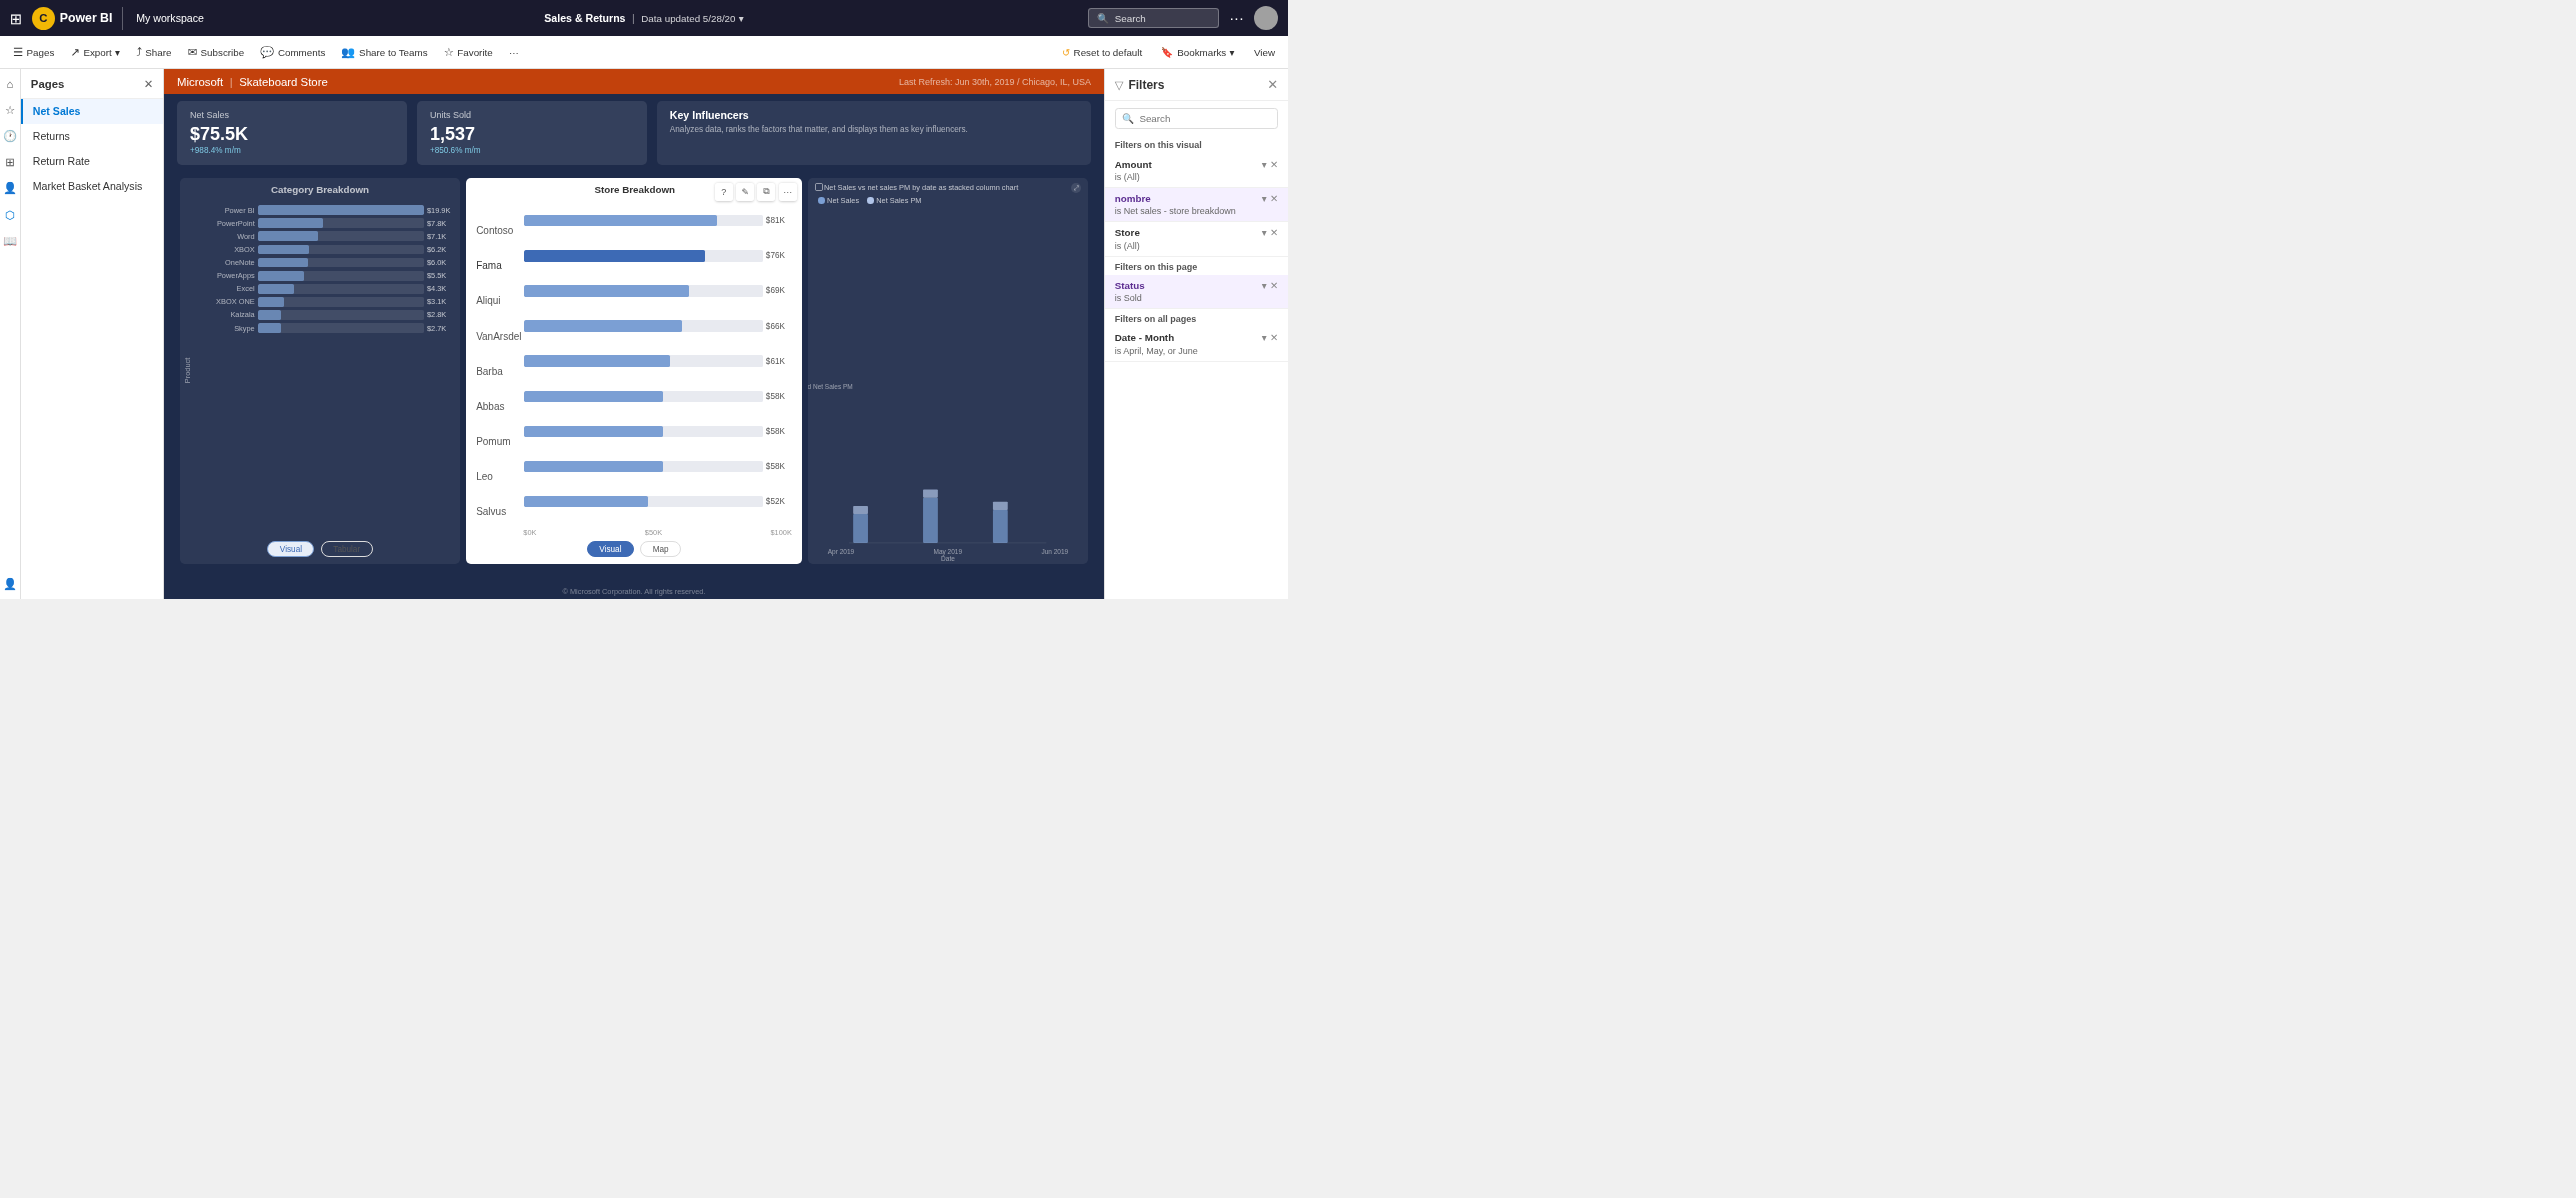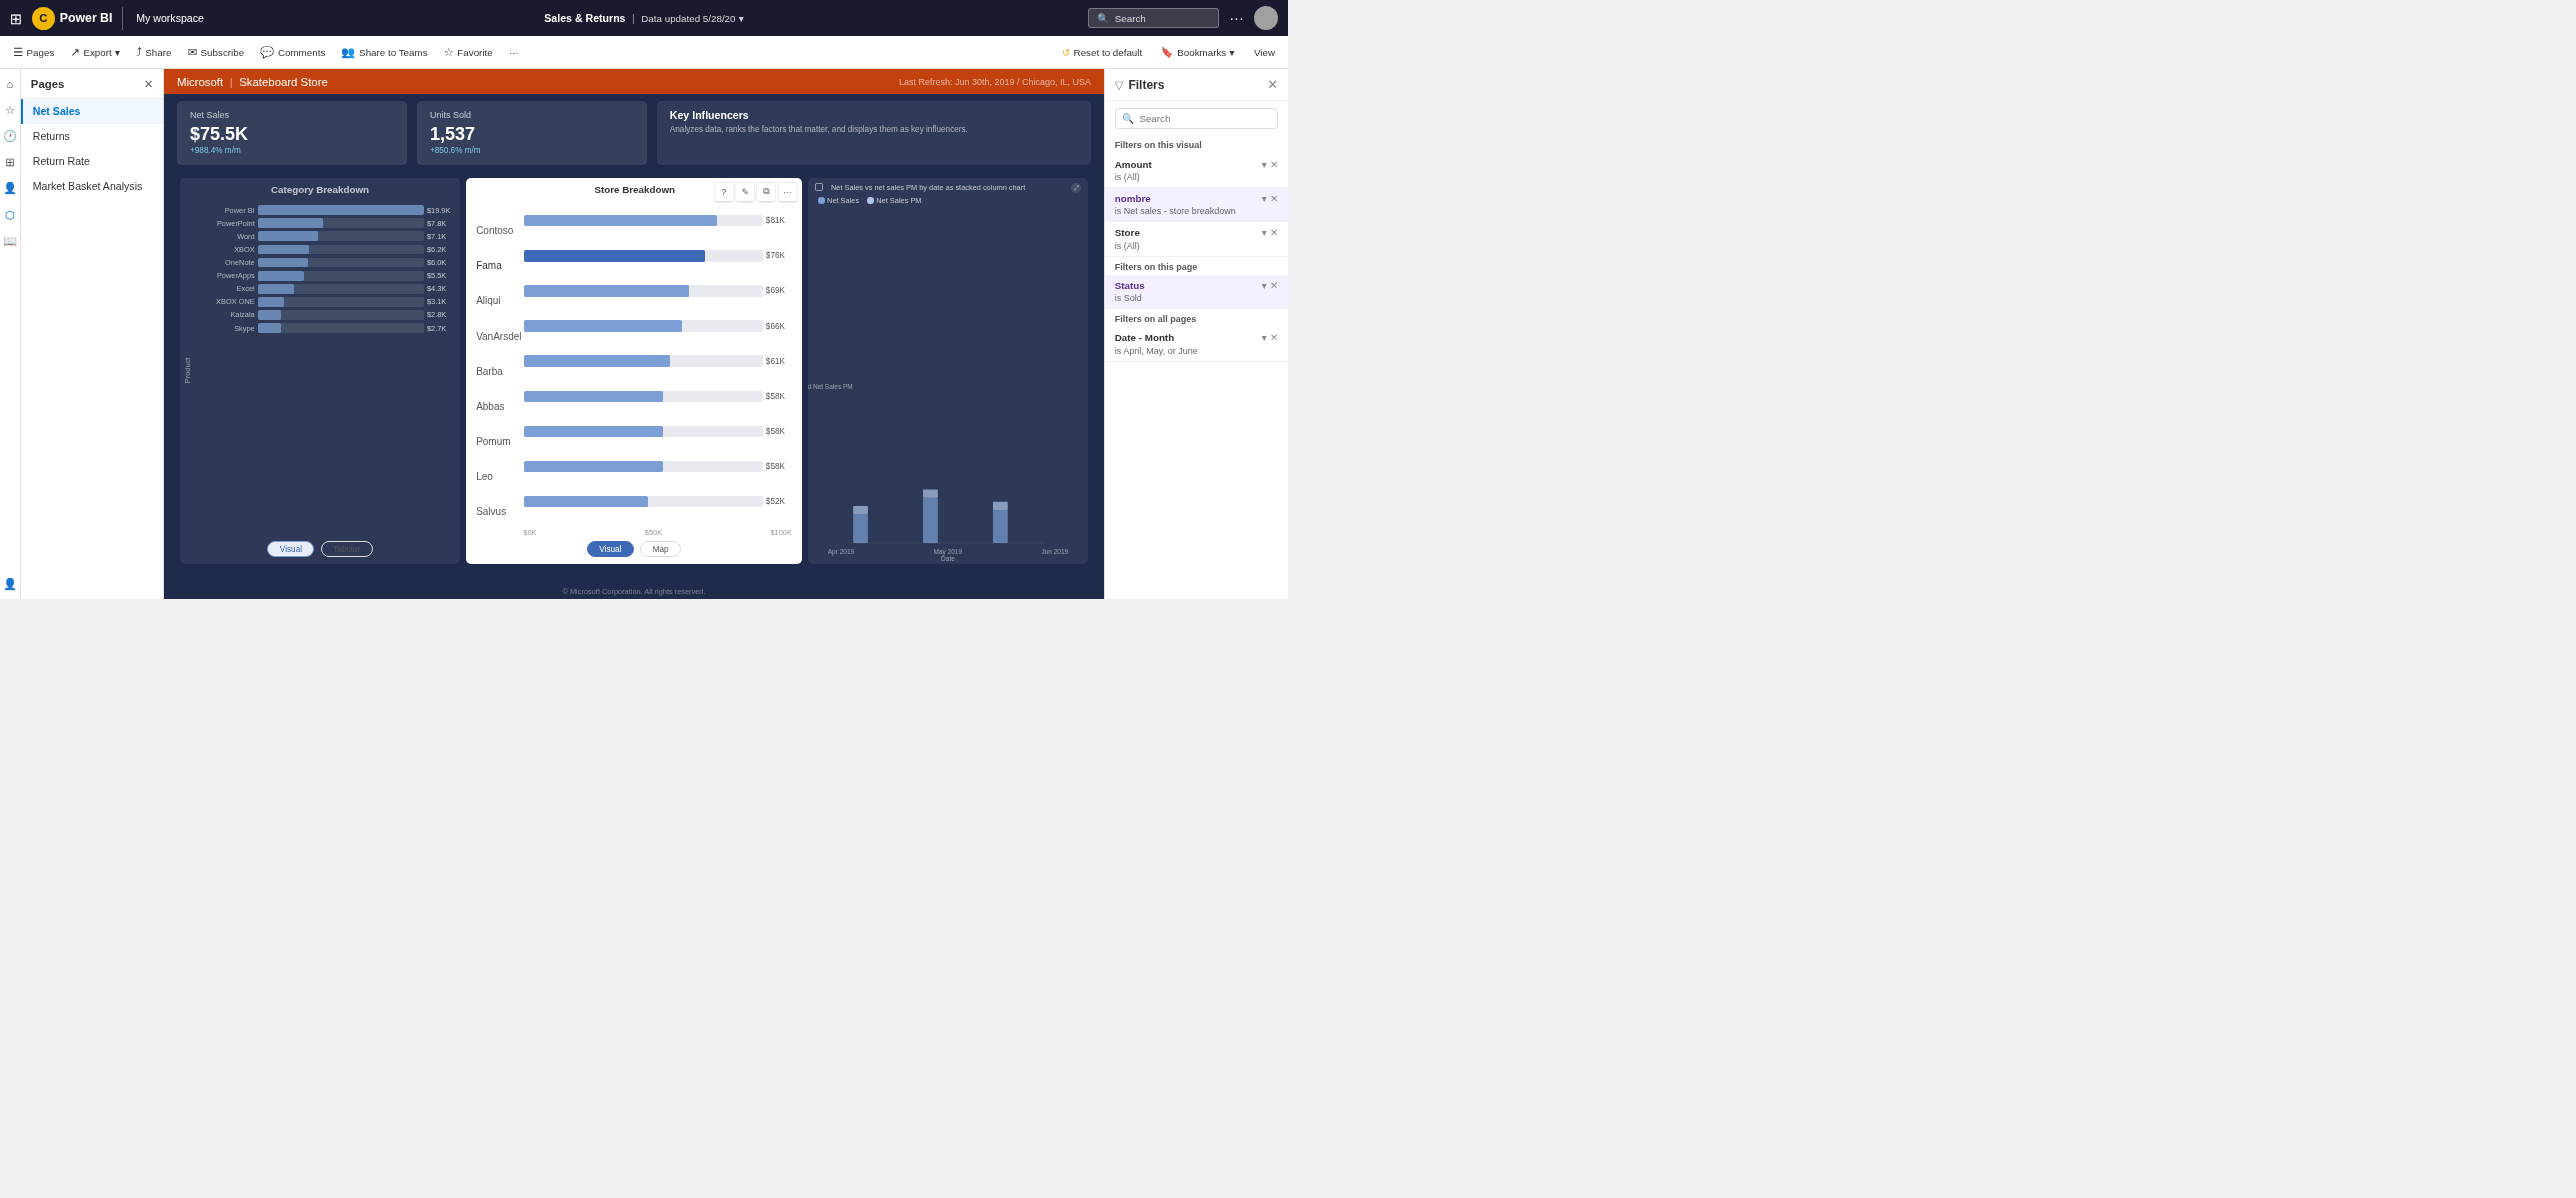--- a/index.html
+++ b/index.html
@@ -836,21 +836,21 @@
           <span>$100K</span>
         </div>
         <div class="chart-tabs">
           <div class="chart-tab active-white">Visual</div>
           <div class="chart-tab">Map</div>
         </div>
       </div>
 
       <div class="chart-container" style="position:relative;">
         <div style="display:flex;align-items:flex-start;padding:4.9px 6.5px 0;">
-          <div style="display:flex;gap:8px;flex:1;">
+          <div style="display:flex;gap:1px;flex:1;">
             <div class="ns-cb"></div>
             <span style="font-size:7.4px;color:rgba(255,255,255,0.7);">Net Sales vs net sales PM by date as stacked column chart</span>
           </div>
           <div style="width:9.8px;height:9.8px;background:rgba(255,255,255,0.1);border-radius:50%;display:flex;align-items:center;justify-content:center;font-size:6.5px;color:rgba(255,255,255,0.6);cursor:pointer;">⤢</div>
         </div>
         <div class="ns-legend">
           <div class="ns-legend-item">
             <div class="ns-legend-dot" style="background:#7b9fd4;"></div>
             <span>Net Sales</span>
           </div>

